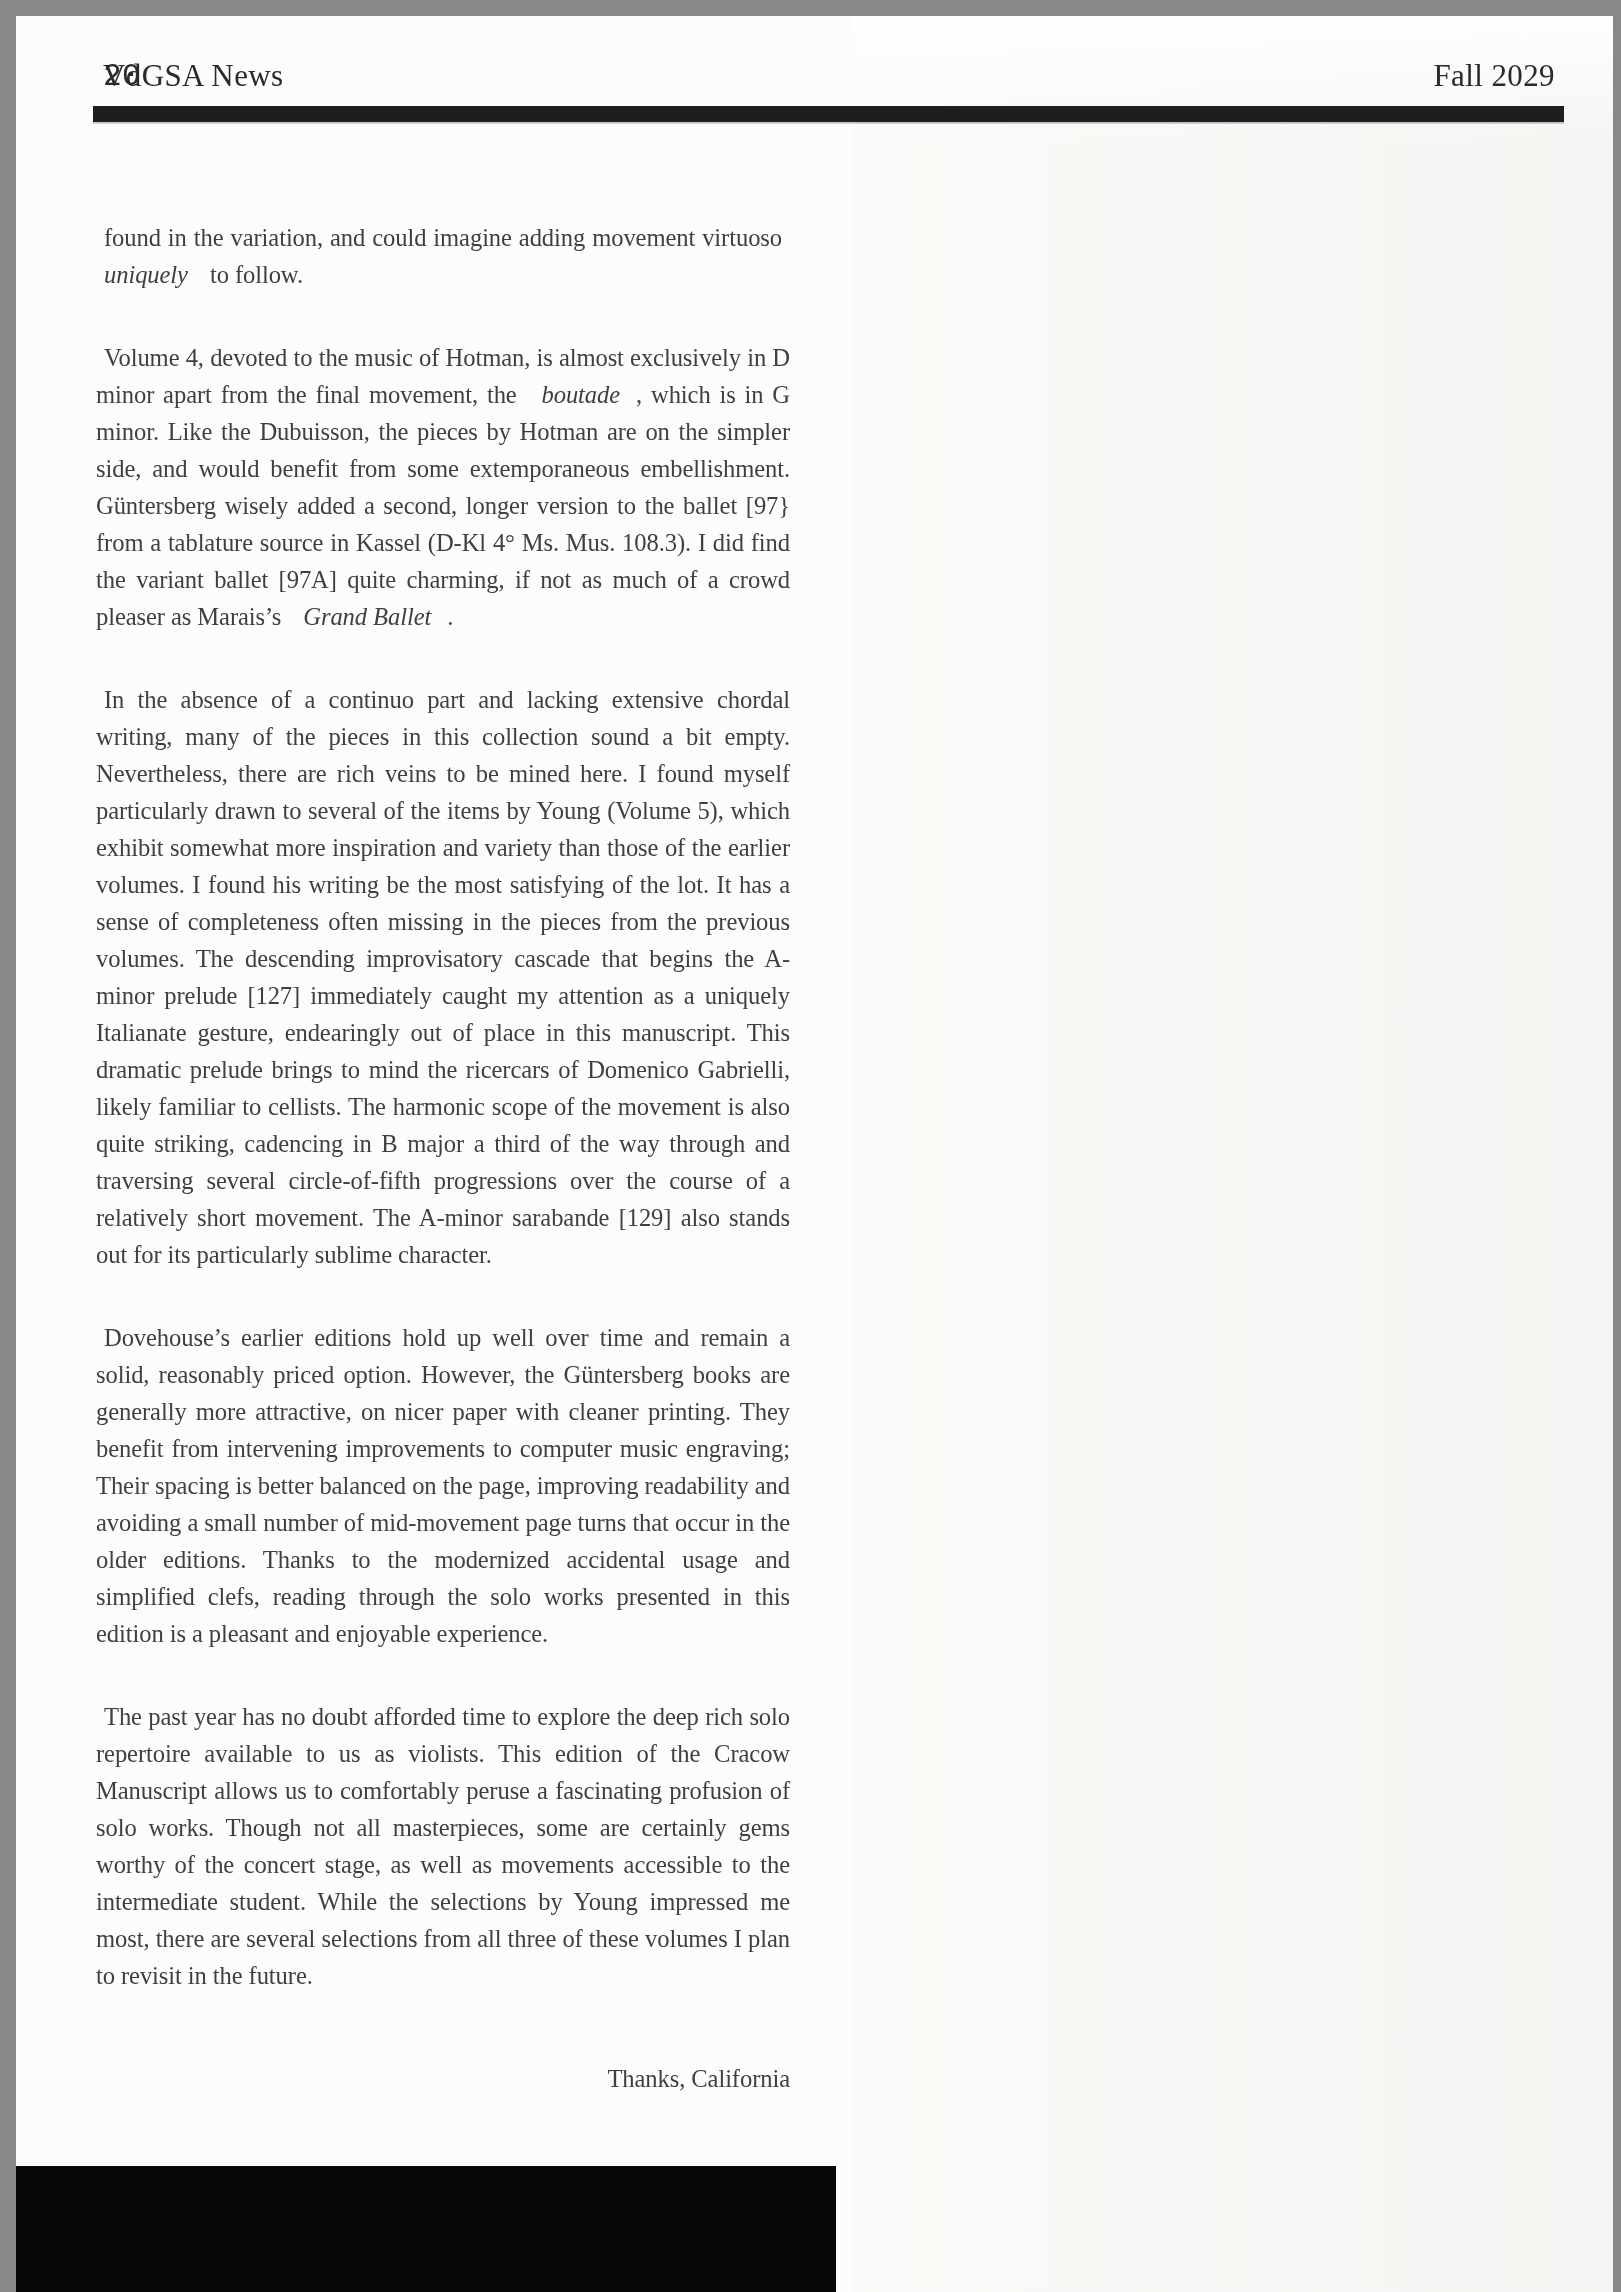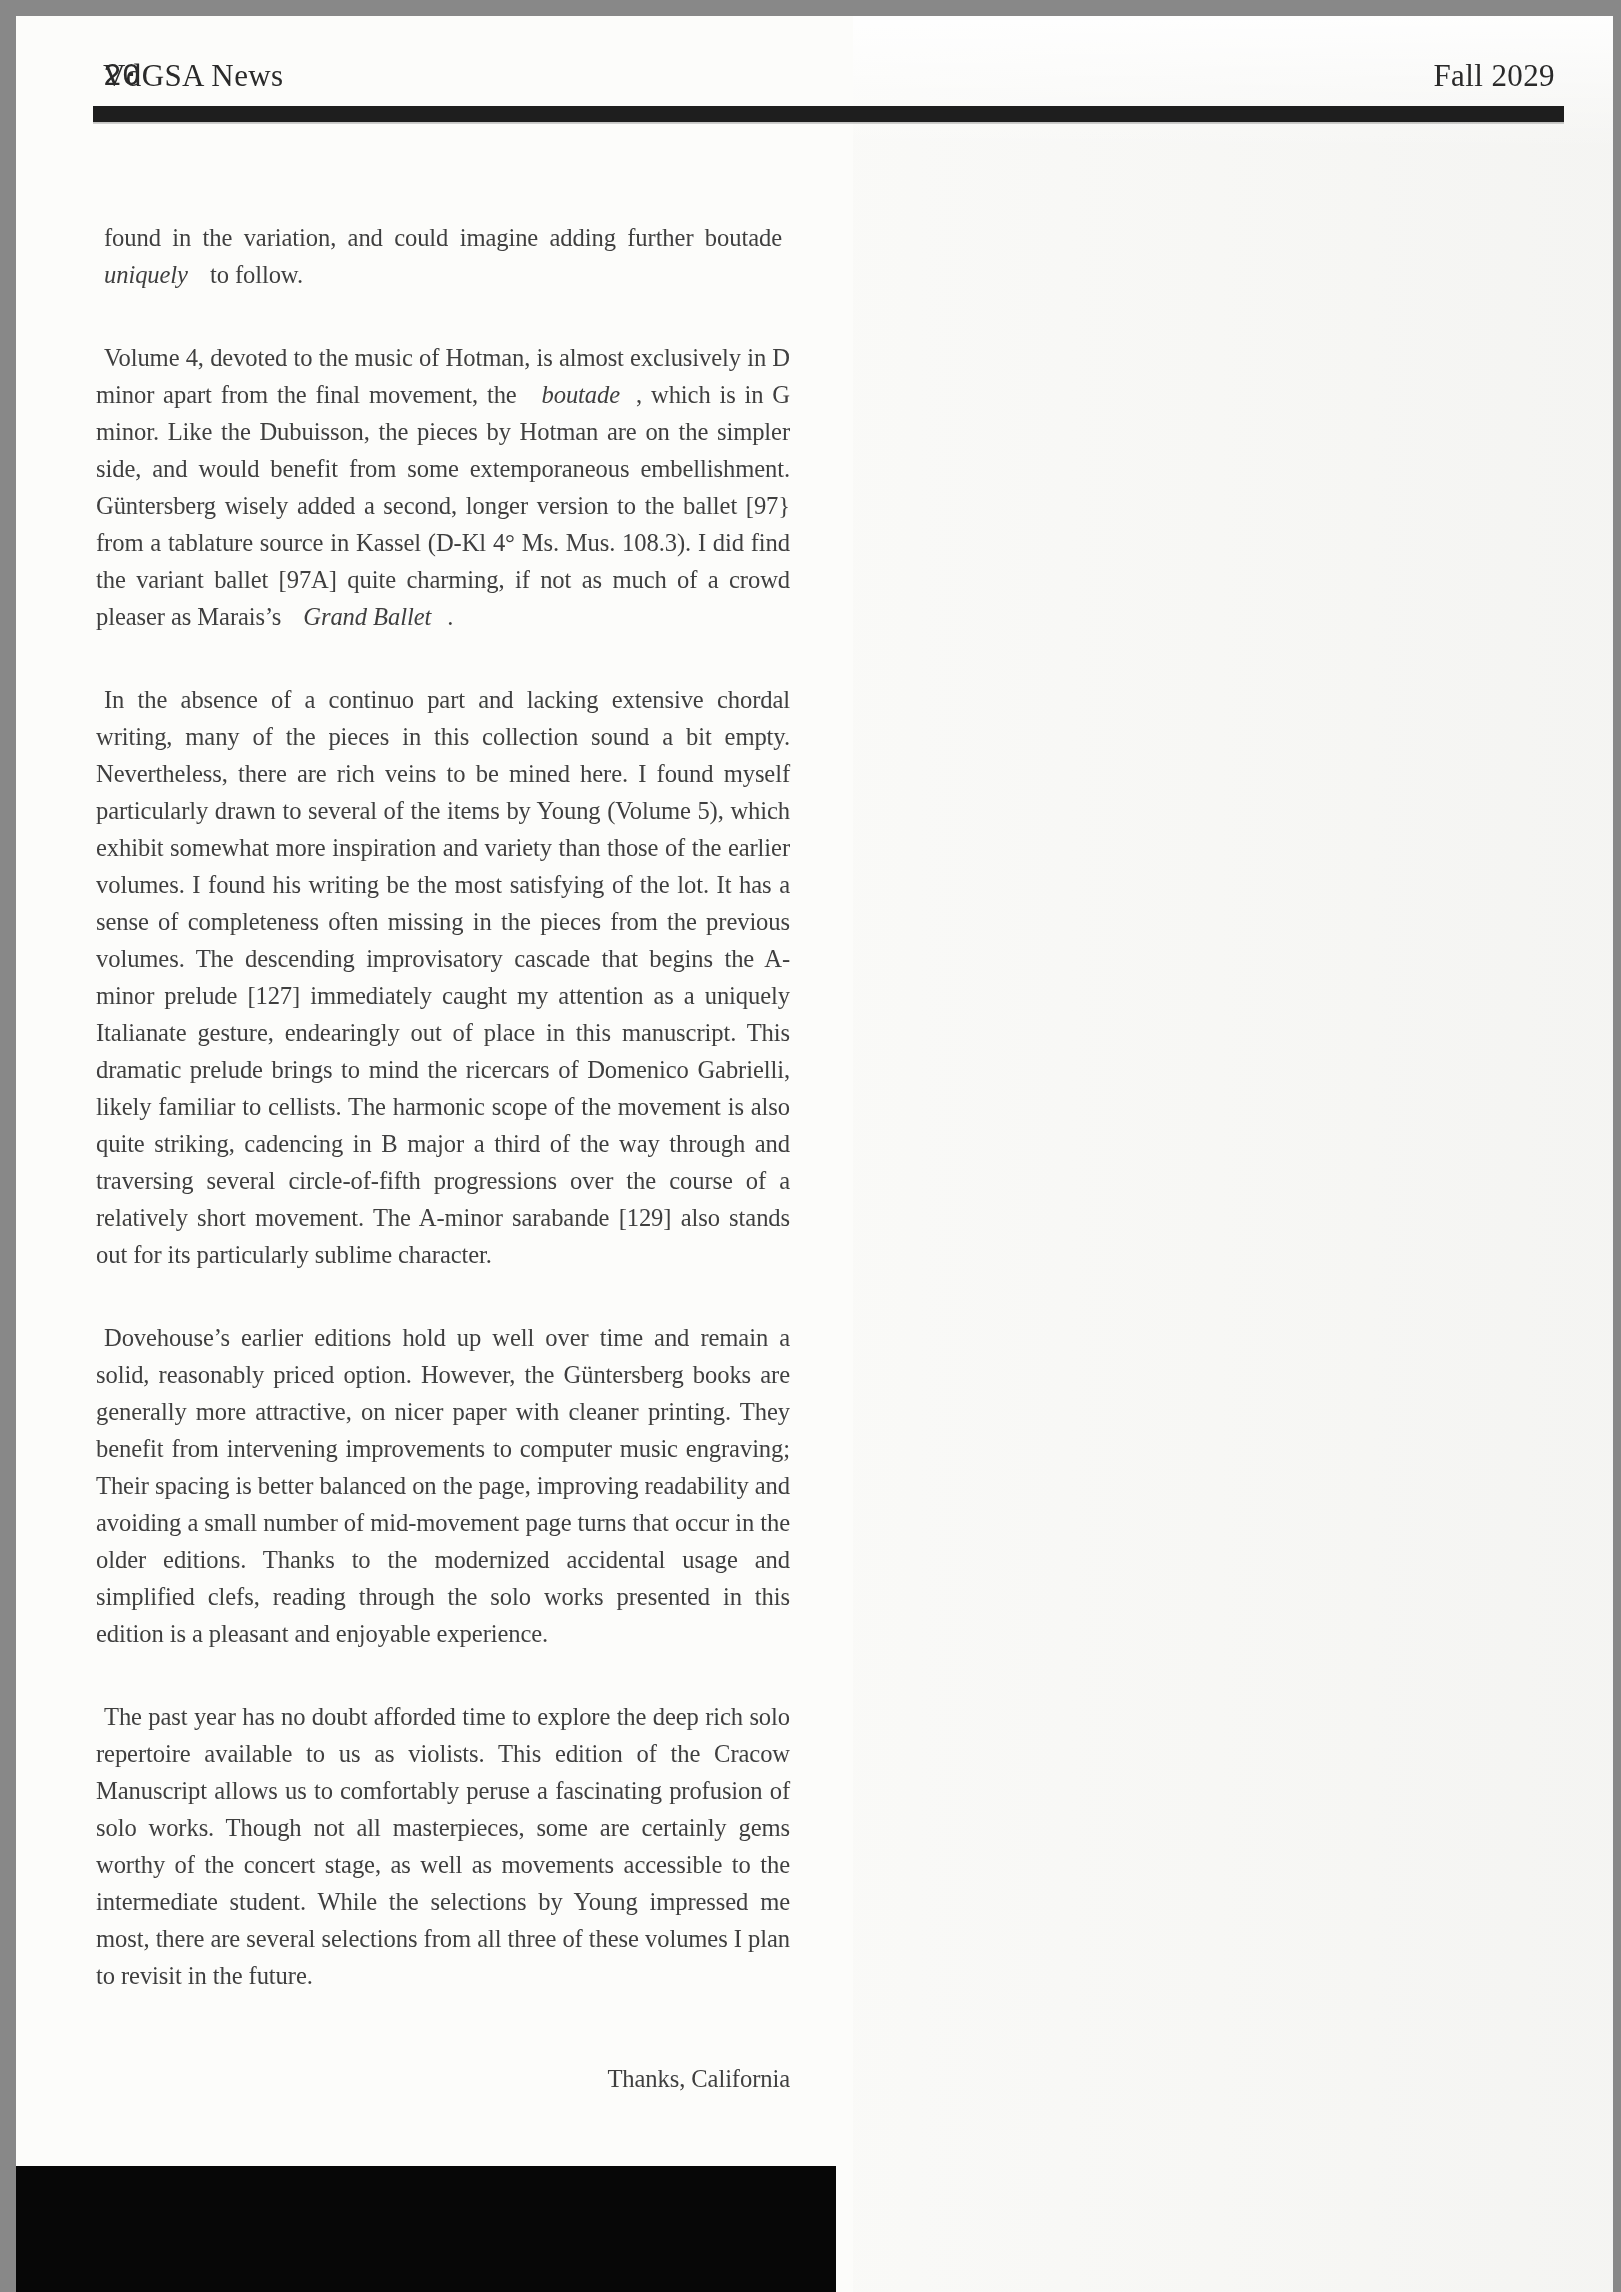--- a/index.html
+++ b/index.html
@@ -94,21 +94,21 @@
   <div class="masthead">
     <span class="left">VdGSA News</span>
     <span class="center">20</span>
     <span class="right">Fall 2029</span>
   </div>
 
   <div class="masthead-rule"></div>
 
   <div class="article">
     <div>
-        <p class="para"><span>found in the variation, and could imagine adding further boutade </span><i>uniquely</i><span> to follow.</span></p>
+        <p class="para"><span>found in the variation, and could imagine adding movement virtuoso </span><i>uniquely</i><span> to follow.</span></p>
         <p class="para"><span>Volume 4, devoted to the music of Hotman, is almost exclusively in D minor apart from the final movement, the </span><i>boutade</i><span>, which is in G minor. Like the Dubuisson, the pieces by Hotman are on the simpler side, and would benefit from some extemporaneous embellishment. Güntersberg wisely added a second, longer version to the ballet [97} from a tablature source in Kassel (D-Kl 4° Ms. Mus. 108.3). I did find the variant ballet [97A] quite charming, if not as much of a crowd pleaser as Marais’s </span><i>Grand Ballet</i><span>.</span></p>
         <p class="para"><span>In the absence of a continuo part and lacking extensive chordal writing, many of the pieces in this collection sound a bit empty. Nevertheless, there are rich veins to be mined here. I found myself particularly drawn to several of the items by Young (Volume 5), which exhibit somewhat more inspiration and variety than those of the earlier volumes. I found his writing be the most satisfying of the lot. It has a sense of completeness often missing in the pieces from the previous volumes. The descending improvisatory cascade that begins the A-minor prelude [127] immediately caught my attention as a uniquely Italianate gesture, endearingly out of place in this manuscript. This dramatic prelude brings to mind the ricercars of Domenico Gabrielli, likely familiar to cellists. The harmonic scope of the movement is also quite striking, cadencing in B major a third of the way through and traversing several circle-of-fifth progressions over the course of a relatively short movement. The A-minor sarabande [129] also stands out for its particularly sublime character.</span></p>
         <p class="para"><span>Dovehouse’s earlier editions hold up well over time and remain a solid, reasonably priced option. However, the Güntersberg books are generally more attractive, on nicer paper with cleaner printing. They benefit from intervening improvements to computer music engraving; Their spacing is better balanced on the page, improving readability and avoiding a small number of mid-movement page turns that occur in the older editions. Thanks to the modernized accidental usage and simplified clefs, reading through the solo works presented in this edition is a pleasant and enjoyable experience.</span></p>
         <p class="para"><span>The past year has no doubt afforded time to explore the deep rich solo repertoire available to us as violists. This edition of the Cracow Manuscript allows us to comfortably peruse a fascinating profusion of solo works. Though not all masterpieces, some are certainly gems worthy of the concert stage, as well as movements accessible to the intermediate student. While the selections by Young impressed me most, there are several selections from all three of these volumes I plan to revisit in the future.</span></p>
       </div>
     <div class="signature">
       <div>Thanks, California</div>
     </div>
   </div>
 

